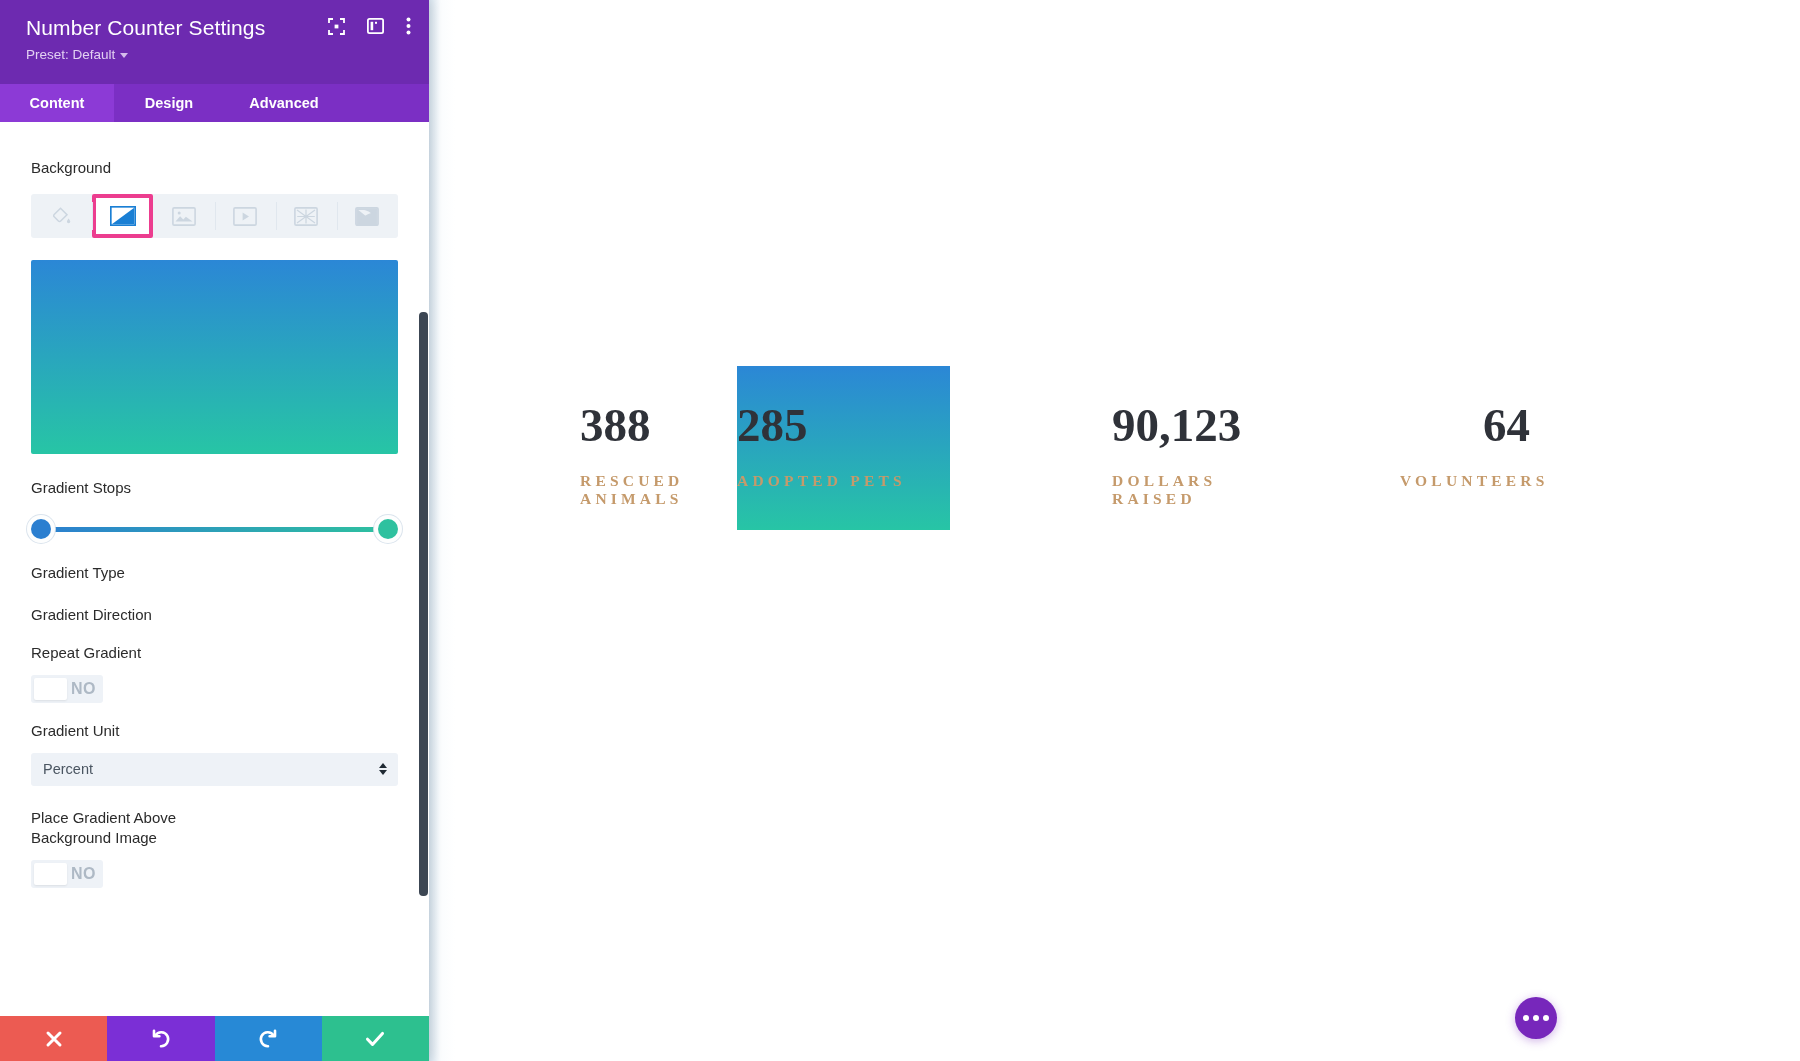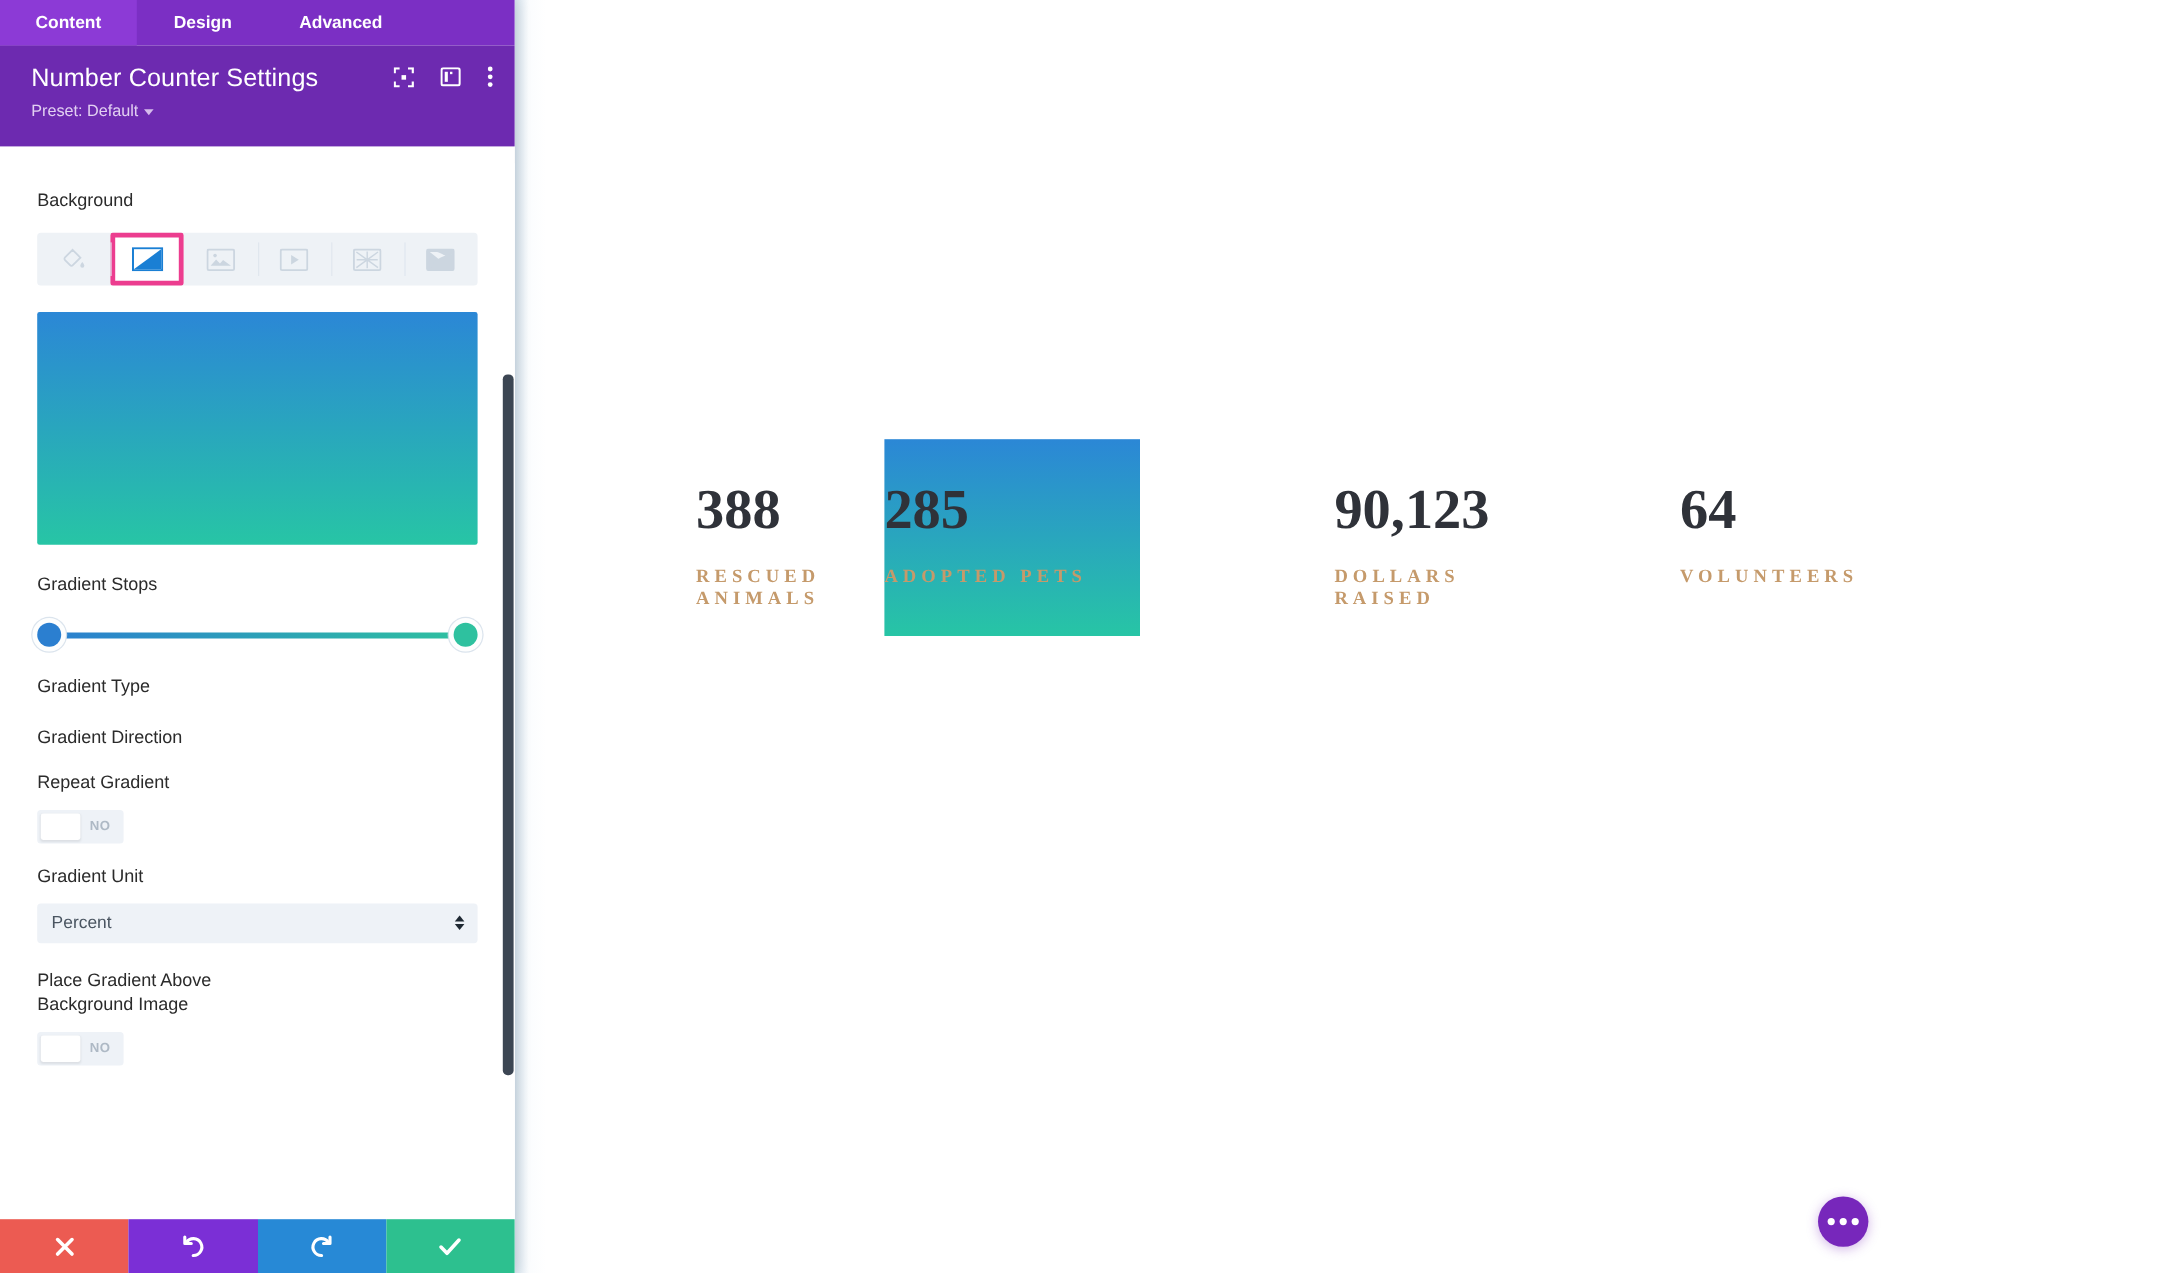--- a/index.html
+++ b/index.html
@@ -93,21 +93,21 @@
   #cell-2 .counter-inner { padding-left: 0px; }
   #cell-3 .counter-inner { padding-left: 0px; }
 
   #cell-0 { flex: 0 0 291px; }
   #cell-1 { flex: 0 0 230px; }
   #cell-2 { flex: 0 0 290px; }
   #cell-3 { flex: 0 0 290px; }
 
   #cell-1 .counter-inner { padding-left: 0; }
   #cell-2 .counter-inner { padding-left: 145px; }
-  #cell-3 .counter-inner { padding-left: 143px; }
+  #cell-3 .counter-inner { padding-left: 143px; text-align: right; }
 
   
   #fab {
     position: absolute;
     left: 1086px;
     top: 997px;
     width: 42px;
     height: 42px;
     border-radius: 50%;
     background: #7727bb;
@@ -369,21 +369,21 @@
   }
   .toggle .knob {
     width: 33px; height: 22px;
     background: #ffffff;
     border-radius: 2px;
     box-shadow: 0 1px 2px rgba(0,0,0,0.08);
   }
   .toggle .state {
     flex: 1;
     text-align: center;
-    font-size: 11px;
+    font-size: 16px;
     font-weight: 700;
     color: #aeb9c5;
     letter-spacing: 0.4px;
   }
 
   .gap-22 { height: 22px; }
   .gap-18 { height: 18px; }
 
   
   #panel-scrollbar {
@@ -461,26 +461,20 @@
       <span class="dot"></span>
       <span class="dot"></span>
       <span class="dot"></span>
     </div>
 
   </div>
 
   <div id="panel-shadow"></div>
 
   <div id="settings-panel">
-
-    <div id="panel-tabs">
-      <div class="panel-tab" id="tab-content">Content</div>
-      <div class="panel-tab" id="tab-design">Design</div>
-      <div class="panel-tab" id="tab-advanced">Advanced</div>
-    </div>
 
     <div id="panel-header">
       <div id="panel-title">Number Counter Settings</div>
       <div id="panel-preset">
         <span>Preset: Default</span>
         <span class="caret"></span>
       </div>
 
       <div id="header-icons">
         <svg class="hdr-icon" width="17" height="17" viewBox="0 0 17 17">
@@ -493,20 +487,26 @@
           <rect x="8.0" y="3.8" width="2.0" height="2.0" fill="#ffffff"></rect>
         </svg>
         <svg class="hdr-icon" width="5" height="18" viewBox="0 0 5 18">
           <circle cx="2.5" cy="2.5" r="2" fill="#ffffff"></circle>
           <circle cx="2.5" cy="9" r="2" fill="#ffffff"></circle>
           <circle cx="2.5" cy="15.5" r="2" fill="#ffffff"></circle>
         </svg>
       </div>
     </div>
 
+    <div id="panel-tabs">
+      <div class="panel-tab" id="tab-content">Content</div>
+      <div class="panel-tab" id="tab-design">Design</div>
+      <div class="panel-tab" id="tab-advanced">Advanced</div>
+    </div>
+
     <div id="panel-body">
 
       <div id="bg-section">
         <div class="field-label">Background</div>
 
         <div id="bg-tabs">
 
           <div class="bg-tab">
             <svg width="20" height="20" viewBox="0 0 20 20">
               <path d="M8.5 2.2l6.5 6.5-6.3 6.3a1.6 1.6 0 01-2.3 0L2.2 10.8a1.6 1.6 0 010-2.3l6.3-6.3z" fill="none" stroke="#ccd6e0" stroke-width="1.5"></path>

